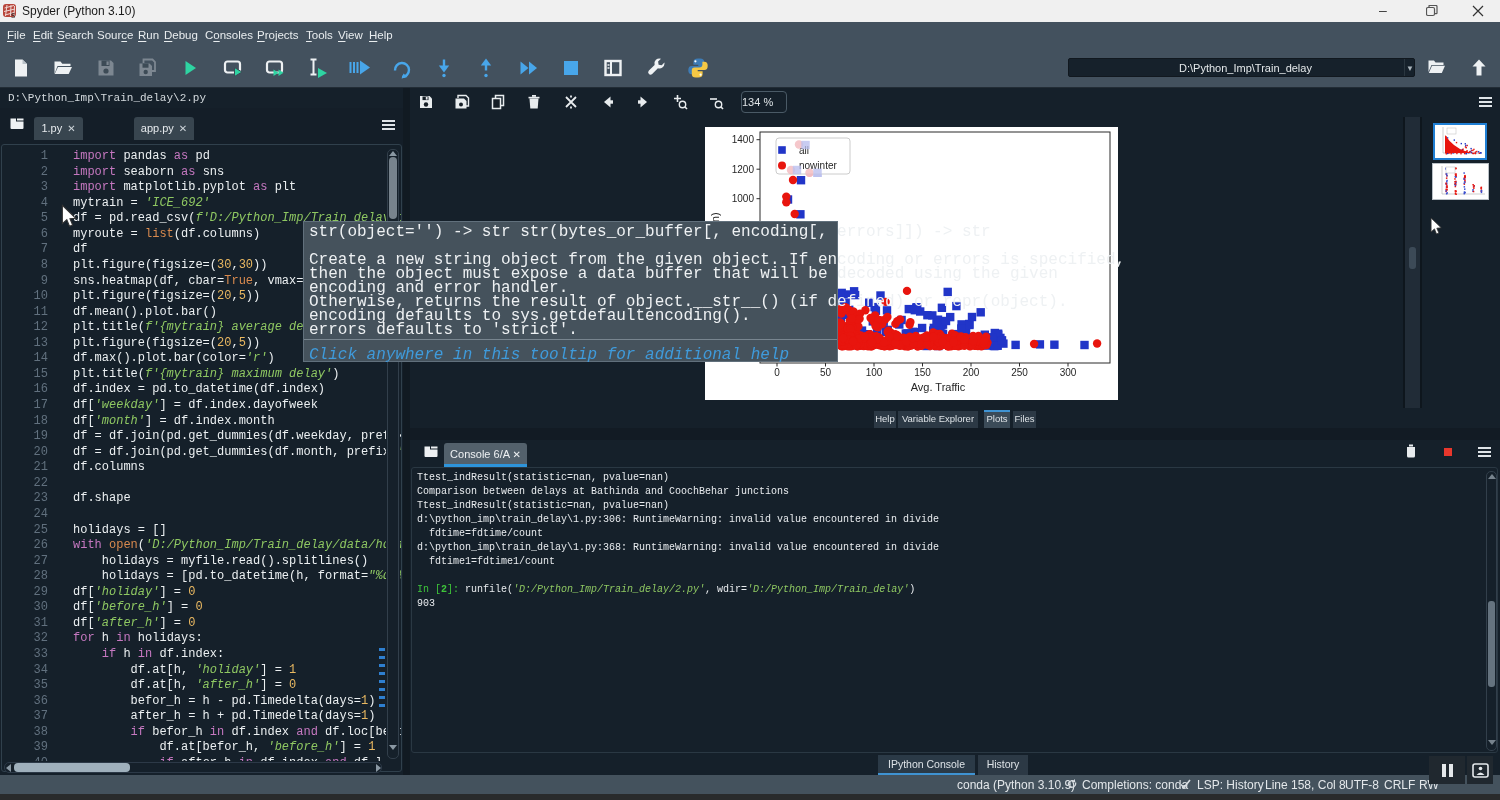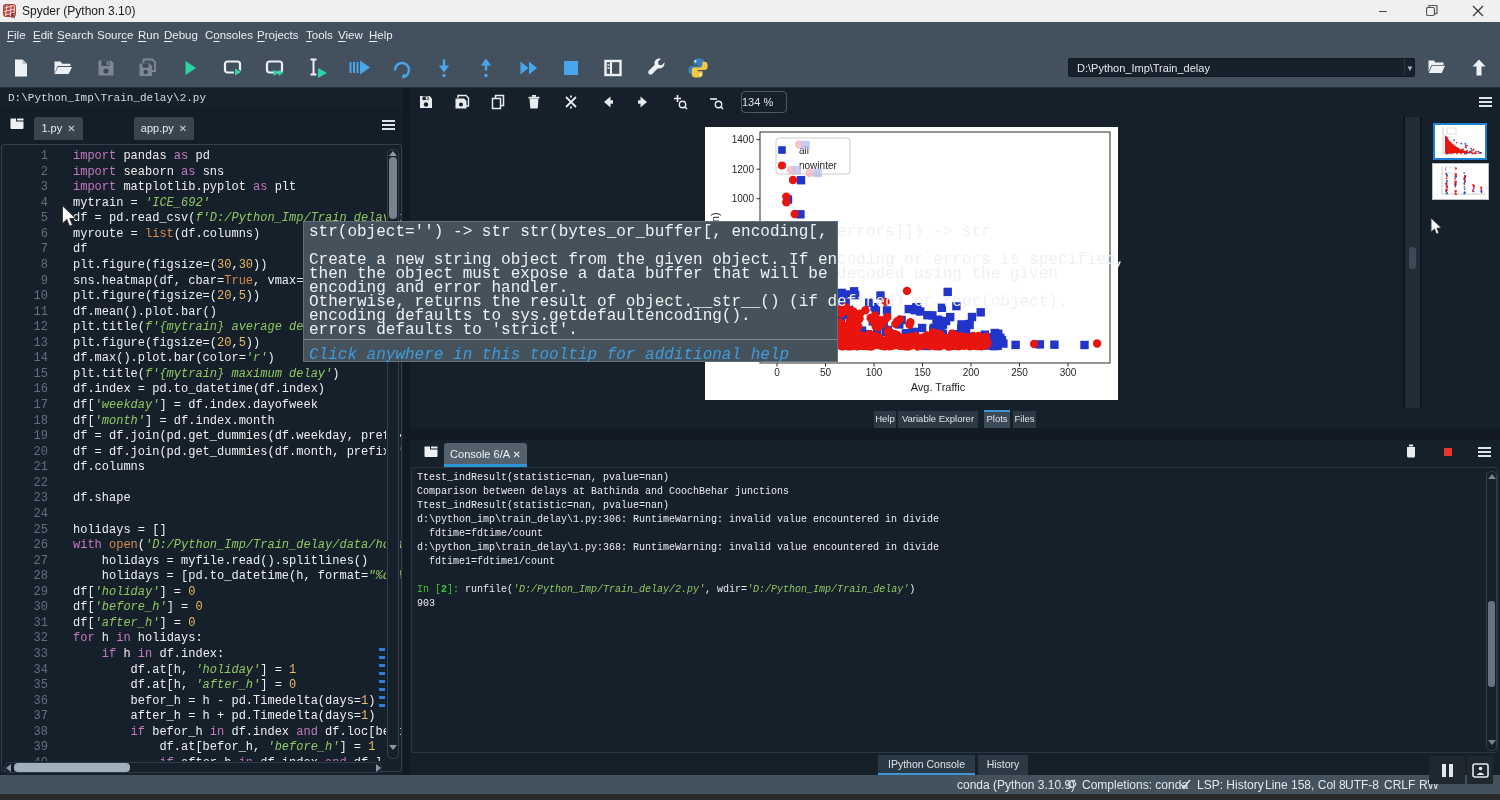--- a/index.html
+++ b/index.html
@@ -9,21 +9,21 @@
 
 #titlebar { left:0; top:0; width:1500px; height:22px; background:#f0f0f0; color:#1a1a1a; font-size:12px; }
 #titletext { left:22px; top:4px; }
 .winbtn { color:#444; font-size:13px; }
 
 #menubar { left:0; top:22px; width:1500px; height:28px; background:#43515e; color:#e9edef; font-size:11.5px; }
 .menuitem { position:absolute; top:7px; }
 .menuitem u { text-decoration:underline; text-underline-offset:2px; }
 
 #toolbar { left:0; top:50px; width:1500px; height:38px; background:#43515e; border-bottom:1px solid #222c35; }
-#pathcombo { left:1068px; top:58px; width:347px; height:19px; background:#16212b; border:1px solid #11181f; border-radius:2px; color:#e4e8ea; font-size:11px; line-height:19px; padding-left:8px; }
+#pathcombo { left:1068px; top:58px; width:347px; height:19px; background:#16212b; border:1px solid #11181f; border-radius:2px; color:#e4e8ea; font-size:11px; line-height:19px; padding-left:8px;text-align:center; }
 #combobtn { left:1404px; top:59px; width:11px; height:17px; border-left:1px solid #2a363f; color:#aab4bb; font-size:8px; text-align:center; line-height:19px; }
 
 #editor { left:0; top:88px; width:403px; height:687px; background:#15202a; }
 #edpath { left:8px; top:92px; font-size:11px; color:#d4dade; font-family:"Liberation Mono",monospace; }
 #edtabbar { left:0; top:108px; width:403px; height:39px; background:#141e28; }
 .edtab { position:absolute; top:117px; height:23px; background:#38454f; color:#e6eaed; font-size:11px; text-align:center; border-radius:3px 3px 0 0; }
 .edtab .x { color:#cdd4d9; font-size:10px; margin-left:5px; }
 .edtab.active { background:#4d5b66; border-bottom:3px solid #3194d3;margin-top:40px; }
 #codearea { left:1px; top:144px; width:401px; height:628px; background:#15202a; border:1px solid #30404c; border-radius:3px; overflow:hidden; }
 #codelines { position:absolute; left:0; top:4px; width:399px; height:612px; overflow:hidden; font-family:"Liberation Mono",monospace; font-size:12px; line-height:15.57px; white-space:pre; }

